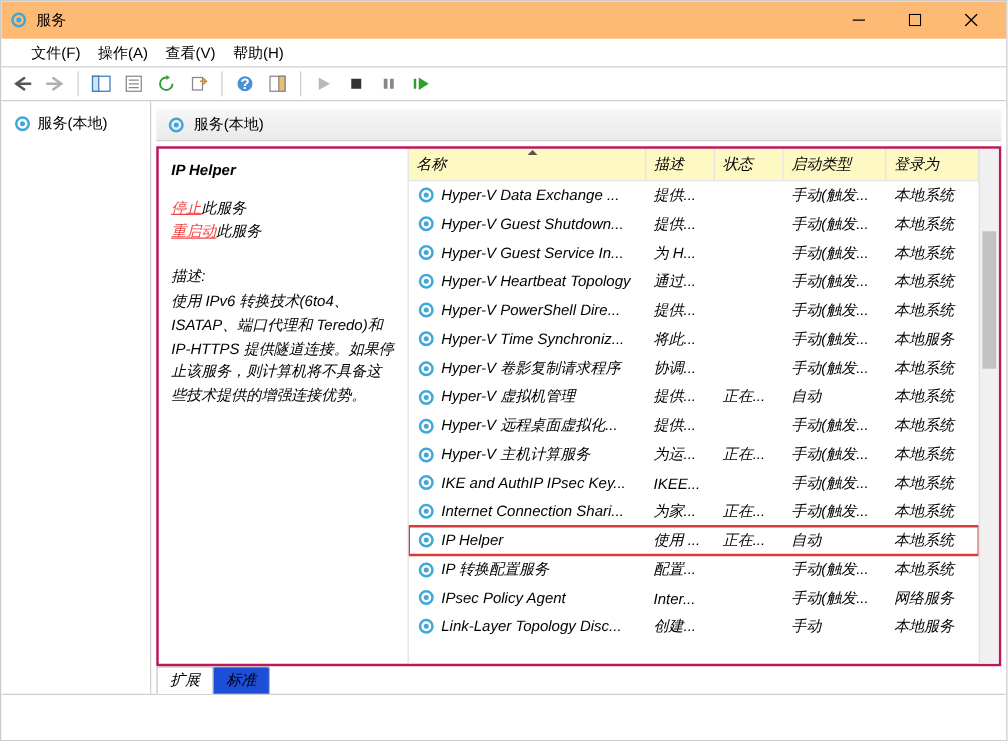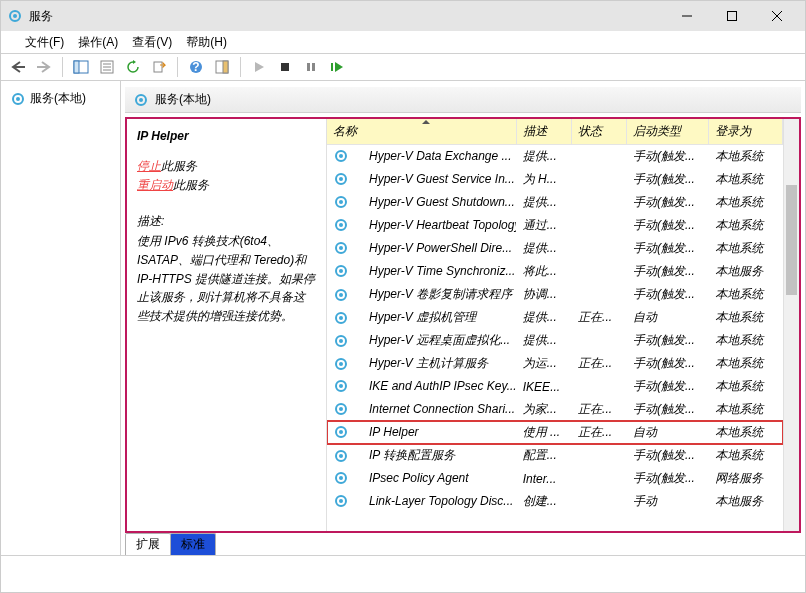--- a/index.html
+++ b/index.html
@@ -1,17 +1,17 @@
 <!DOCTYPE html>
 <html><head>
 <meta charset="utf-8">
 <style>
   * { box-sizing: border-box; margin: 0; padding: 0; font-family: "Segoe UI", "Microsoft YaHei", sans-serif; font-size: 12px; }
   body { background: #fff; width: 806px; height: 593px; overflow: hidden; border: 1px solid #ccc; }
-  .titlebar { height: 30px; display: flex; align-items: center; padding: 0 6px; background: #e5e5e5; }
+  .titlebar { height: 30px; display: flex; align-items: center; padding: 0 6px; background: #fdba74; }
   .titlebar .gear { margin-right: 6px; }
   .titlebar .title { flex: 1; color: #000; font-size: 12px; }
   .win-buttons { display: flex; height: 100%; }
   .win-btn { width: 45px; display: flex; align-items: center; justify-content: center; color: #000; }
   .menubar { height: 22px; padding: 0 24px; display: flex; align-items: center; gap: 14px; color: #000; }
   .toolbar { height: 28px; border-top: 1px solid #d0d0d0; border-bottom: 1px solid #d0d0d0; display: flex; align-items: center; padding: 0 6px; gap: 4px; }
   .tb-btn { width: 22px; height: 22px; display: flex; align-items: center; justify-content: center; border: 1px solid transparent; }
   .tb-sep { width: 1px; height: 20px; background: #d0d0d0; margin: 0 3px; }
   .main { display: flex; height: 474px; }
   .tree { width: 120px; border-right: 1px solid #d0d0d0; padding: 6px 4px; }
@@ -23,27 +23,27 @@
   .detail-title { font-weight: 700; color: #000; margin-bottom: 14px; }
   .link { color: #ef4444; text-decoration: underline; cursor: pointer; }
   .detail-links { margin-bottom: 18px; line-height: 1.6; }
   .detail-desc-label { color: #000; margin-bottom: 2px; }
   .detail-desc { color: #000; line-height: 1.55; }
   .list-wrap { flex: 1; position: relative; display: flex; }
   .list { flex: 1; overflow: hidden; }
   table { width: 100%; border-collapse: collapse; table-layout: fixed; }
   thead th { text-align: left; font-weight: 400; padding: 4px 6px; border-bottom: 1px solid #e4e4e4; border-right: 1px solid #e4e4e4; background: #fef9c3; white-space: nowrap; overflow: hidden; text-overflow: ellipsis; }
   tbody td { padding: 3px 6px; white-space: nowrap; overflow: hidden; text-overflow: ellipsis; color: #000; border-right: 1px solid transparent; }
-  tbody tr td:first-child { display: flex; align-items: center; gap: 16px; }
+  tbody tr td:first-child { display: flex; align-items: center; }
   tbody tr.highlighted td { }
   tbody tr.highlighted { outline: 2px solid #d93a3a; outline-offset: -1px; }
   .svc-icon { margin-right: 4px; flex-shrink: 0; }
   .scroll { width: 16px; background: #f0f0f0; border-left: 1px solid #e0e0e0; position: relative; }
   .thumb { position: absolute; left: 2px; right: 2px; top: 66px; height: 110px; background: #c2c2c2; }
-  .tabs-row { height: 22px; display: flex; margin: 0 4px; }
+  .tabs-row { height: 22px; display: flex; margin: 0 4px; font-style: italic; }
   .tab { border: 1px solid #b0b0b0; border-bottom: none; padding: 2px 10px; background: #fff; border-radius: 2px 2px 0 0; margin-right: -1px; font-size: 12px; }
   .tab.inactive { background: #1d4ed8; }
   .statusbar { height: 22px; border-top: 1px solid #d0d0d0; }
   svg { display: block; }
   .sort-caret { position: absolute; left: 50%; top: 1px; width: 0; height: 0; border-left: 4px solid transparent; border-right: 4px solid transparent; border-bottom: 4px solid #555; }
 </style>
 </head>
 <body>
 
 <div class="titlebar">
@@ -230,38 +230,38 @@
                   <td>本地系统</td>
                 </tr>
                 <tr>
                   <td>
                     <span class="svc-icon">
                       <svg width="16" height="16" viewBox="0 0 16 16">
                         <circle cx="8" cy="8" r="5" fill="none" stroke="#3fa8d8" stroke-width="2"></circle>
                         <circle cx="8" cy="8" r="2" fill="#3fa8d8"></circle>
                       </svg>
                     </span>
+                    <span>Hyper-V Guest Shutdown...</span>
+                  </td>
+                  <td>提供...</td>
+                  <td></td>
+                  <td>手动(触发...</td>
+                  <td>本地系统</td>
+                </tr>
+                <tr>
+                  <td>
+                    <span class="svc-icon">
+                      <svg width="16" height="16" viewBox="0 0 16 16">
+                        <circle cx="8" cy="8" r="5" fill="none" stroke="#3fa8d8" stroke-width="2"></circle>
+                        <circle cx="8" cy="8" r="2" fill="#3fa8d8"></circle>
+                      </svg>
+                    </span>
                     <span>Hyper-V Guest Service In...</span>
                   </td>
                   <td>为 H...</td>
-                  <td></td>
-                  <td>手动(触发...</td>
-                  <td>本地系统</td>
-                </tr>
-                <tr>
-                  <td>
-                    <span class="svc-icon">
-                      <svg width="16" height="16" viewBox="0 0 16 16">
-                        <circle cx="8" cy="8" r="5" fill="none" stroke="#3fa8d8" stroke-width="2"></circle>
-                        <circle cx="8" cy="8" r="2" fill="#3fa8d8"></circle>
-                      </svg>
-                    </span>
-                    <span>Hyper-V Guest Shutdown...</span>
-                  </td>
-                  <td>提供...</td>
                   <td></td>
                   <td>手动(触发...</td>
                   <td>本地系统</td>
                 </tr>
                 <tr>
                   <td>
                     <span class="svc-icon">
                       <svg width="16" height="16" viewBox="0 0 16 16">
                         <circle cx="8" cy="8" r="5" fill="none" stroke="#3fa8d8" stroke-width="2"></circle>
                         <circle cx="8" cy="8" r="2" fill="#3fa8d8"></circle>

